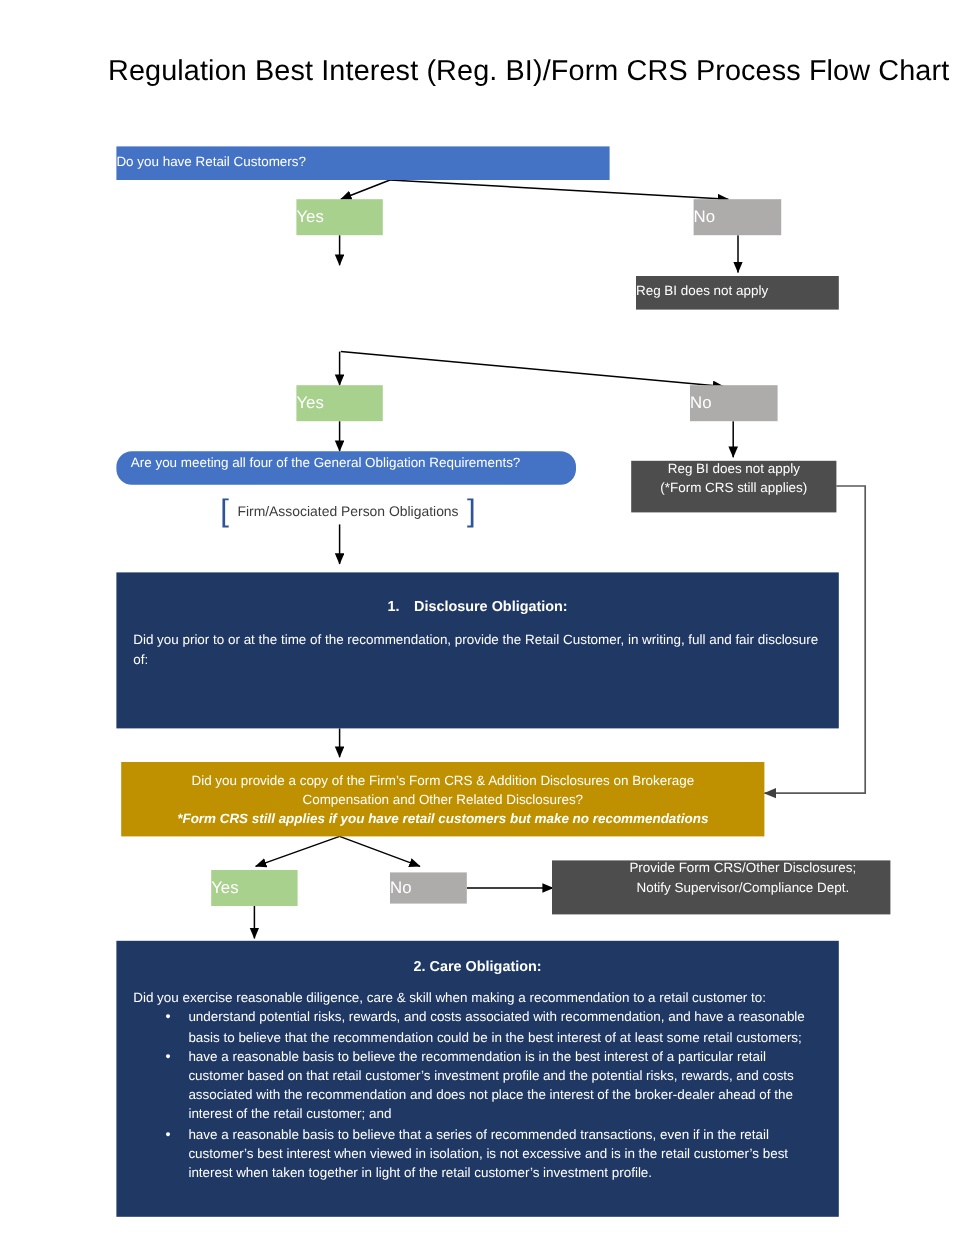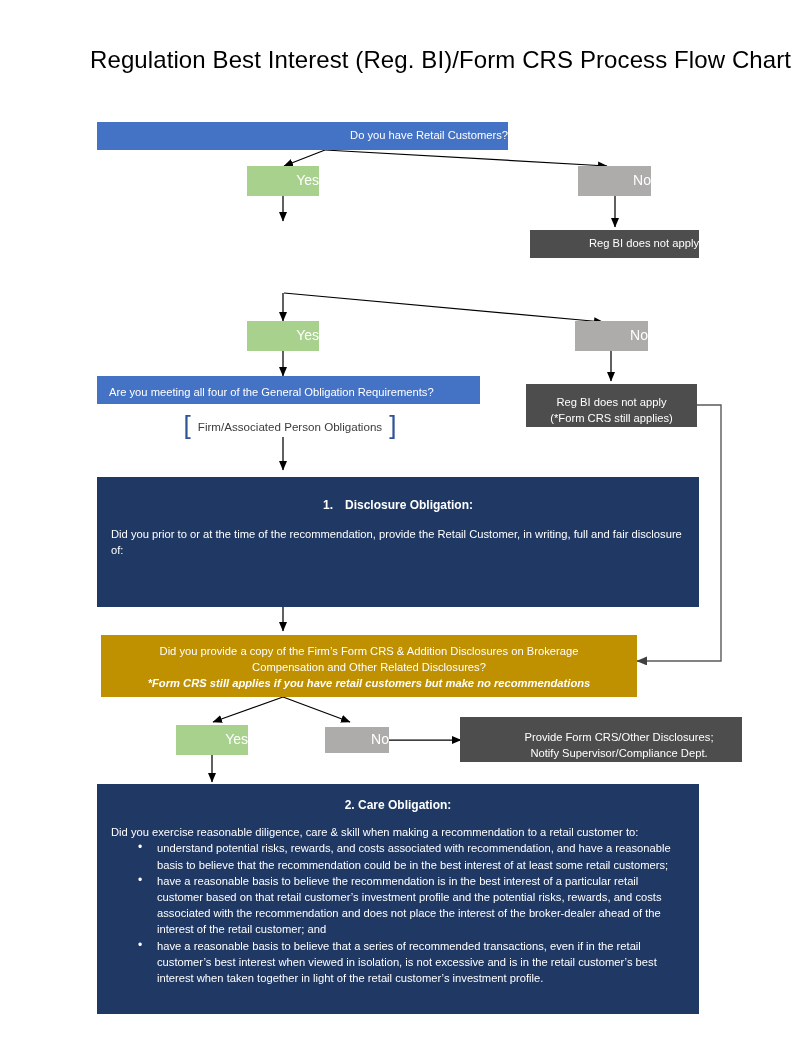--- a/index.html
+++ b/index.html
@@ -51,21 +51,21 @@
   .node.blue      { background: #4472C4; }
   .node.green     { background: #A9D18E; }
   .node.gray      { background: #AEABAB; }
   .node.darkgray  { background: #4D4D4D; }
   .node.navy      { background: #1F3864; }
   .node.gold      { background: #BF9000; }
 
   .node.center {
     display: flex;
     align-items: center;
-    justify-content: flex-end;
+    justify-content: flex-start;
     text-align: center;
   }
   .node.left-pad {
     padding: 9px 12px 9px 12px;
   }
   .pill {
     font-size: 14px;
   }
 
   
@@ -196,21 +196,21 @@
 
   <div class="node gray center pill" style="left:575px; top:321px; width:73px; height:30px;">
     <span>No</span>
   </div>
 
   <div class="node darkgray center" style="left:526px; top:384px; width:171px; height:43px; flex-direction:column;">
     <span>Reg BI does not apply</span>
     <span>(*Form CRS still applies)</span>
   </div>
 
-  <div class="node blue left-pad" style="left:97px; top:376px; width:383px; height:28px; display:flex; align-items:flex-start;">
+  <div class="node blue left-pad" style="left:97px; top:376px; width:383px; height:28px; display:flex; align-items:flex-end;border-radius:13px;">
     <span>Are you meeting all four of the General Obligation Requirements?</span>
   </div>
 
   <div class="bracket-label">
     <span class="brk l">[</span>
     <span>Firm/Associated Person Obligations</span>
     <span class="brk r">]</span>
   </div>
 
   <div class="node navy" style="left:97px; top:477px; width:602px; height:130px; padding:20px 14px 10px 14px;">

